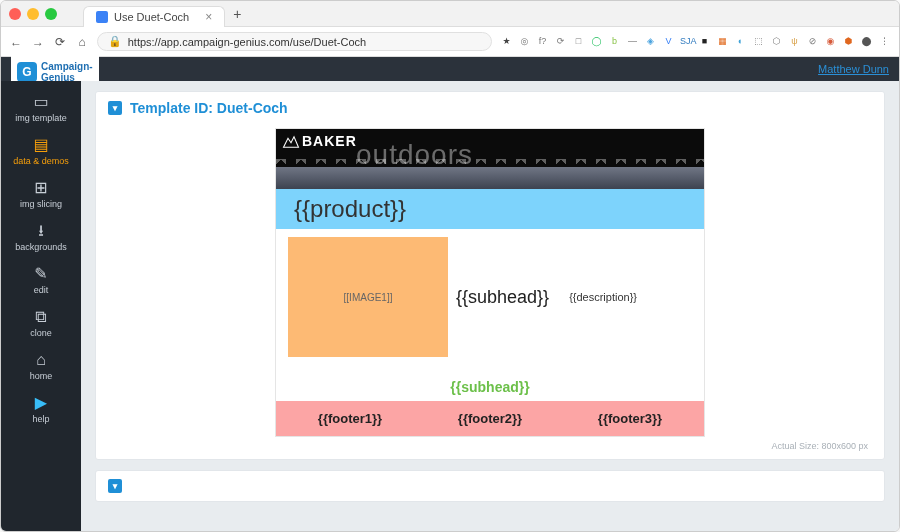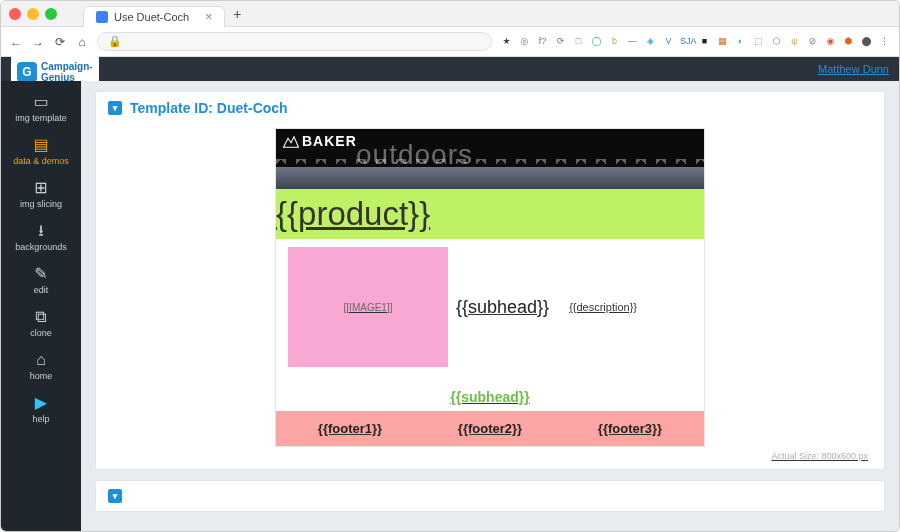--- a/index.html
+++ b/index.html
@@ -25,32 +25,32 @@
   .userlink { color:#2a8fd6; text-decoration:underline; font-size:11px; }
   .main { flex:1; display:flex; min-height:0; background:#e8ecef;}
   .sidebar { width:80px; background:#20262d; color:#c7ced6; display:flex; flex-direction:column; align-items:center; padding-top:6px; }
   .sbitem { width:100%; padding:7px 0; display:flex; flex-direction:column; align-items:center; gap:3px; font-size:9px; color:#c7ced6; cursor:pointer;}
   .sbitem.active { color:#f59e0b; }
   .sbicon { font-size:16px; line-height:1;}
   .content { flex:1; overflow:auto; padding:10px 14px; }
   .panel { background:#fff; border:1px solid #e2e6ea; border-radius:3px; margin-bottom:10px; }
   .panel-hdr { display:flex; align-items:center; gap:8px; padding:8px 12px; color:#1f8fd6; font-weight:600; font-size:14px; }
   .toggle { width:14px; height:14px; background:#1f8fd6; border-radius:2px; color:#fff; font-size:9px; display:flex; align-items:center; justify-content:center;}
-  .tpl-wrap { padding:4px 12px 8px; position:relative;text-decoration:underline;}
+  .tpl-wrap { padding:4px 12px 8px; position:relative;}
   .tpl { width:430px; margin:0 auto; border:1px solid #e5e5e5;}
   .hero { height:60px; background:#0b0b0b; position:relative; overflow:hidden;}
   .hero .brand { position:absolute; left:6px; top:4px; color:#fff; font-size:14px; letter-spacing:1px; font-weight:600; display:flex; align-items:flex-end; gap:2px;}
   .hero .outd { position:absolute; left:80px; top:10px; color:#6b6b6b; font-size:28px; letter-spacing:1px;}
   .hero .mtnbg { position:absolute; left:0; right:0; bottom:0; height:22px; background:linear-gradient(180deg,#707685,#3d4350); }
   .hero .mtnbg::before { content:""; position:absolute; top:-8px; left:0; right:0; height:12px; background:
     linear-gradient(135deg,#fff 4px,transparent 0) 0 0/20px 12px repeat-x,
     linear-gradient(-135deg,#fff 4px,transparent 0) 10px 0/20px 12px repeat-x; opacity:.35; filter:blur(.3px);}
-  .prodrow { background:#bef264; padding:6px 0; font-size:33px; color:#333; font-weight:400;}
+  .prodrow { background:#7dd3fc; padding:6px 18px; font-size:24px; color:#333; font-weight:400;}
   .body { display:flex; gap:8px; padding:8px 12px 4px; }
-  .imgph { width:160px; height:120px; background:#f9a8d4; display:flex; align-items:center; justify-content:center; font-size:10px; color:#666;}
+  .imgph { width:160px; height:120px; background:#fdba74; display:flex; align-items:center; justify-content:center; font-size:10px; color:#666;}
   .right { flex:1; display:flex; flex-direction:row; gap:20px; align-items:center;}
   .subhead { font-size:18px; color:#222;}
   .desc { font-size:11px; color:#333;}
   .shoplink { color:#6cc04a; font-weight:700; font-size:14px; padding:18px 0 6px; text-align:center;}
   .footerrow { background:#fca5a5; display:flex; justify-content:space-around; padding:10px 4px; font-size:13px; font-weight:700; color:#222;}
   .actual { text-align:right; font-size:9px; color:#a9b0b7; padding:4px 4px 0;}
   svg.mtn-svg { width:18px; height:14px; }
 </style>
 </head>
 <body>
@@ -70,20 +70,21 @@
     </div>
   </div>
 
   <div class="addrbar">
     <span class="navicon">←</span>
     <span class="navicon">→</span>
     <span class="navicon">⟳</span>
     <span class="navicon">⌂</span>
     <div class="addrfield">
       <span class="lock">🔒</span>
+      <span>https://app.campaign-genius.com/use/Duet-Coch</span>
     </div>
     <div class="exticons" id="exticons">
         <span class="ext" style="background: transparent; color: rgb(68, 68, 68);">★</span>
         <span class="ext" style="background: transparent; color: rgb(119, 119, 119);">◎</span>
         <span class="ext" style="background: transparent; color: rgb(119, 119, 119);">f?</span>
         <span class="ext" style="background: transparent; color: rgb(119, 119, 119);">⟳</span>
         <span class="ext" style="background: transparent; color: rgb(119, 119, 119);">□</span>
         <span class="ext" style="background: transparent; color: rgb(31, 191, 92);">◯</span>
         <span class="ext" style="background: transparent; color: rgb(139, 195, 74);">b</span>
         <span class="ext" style="background: transparent; color: rgb(119, 119, 119);">—</span>

